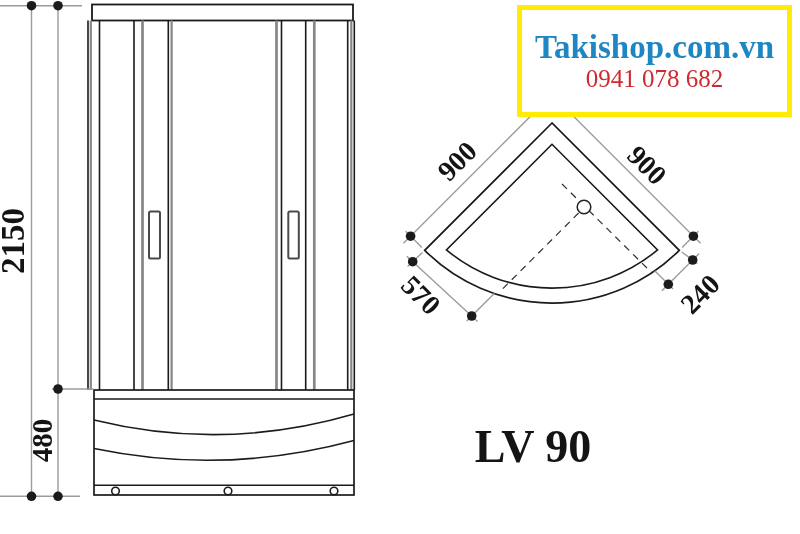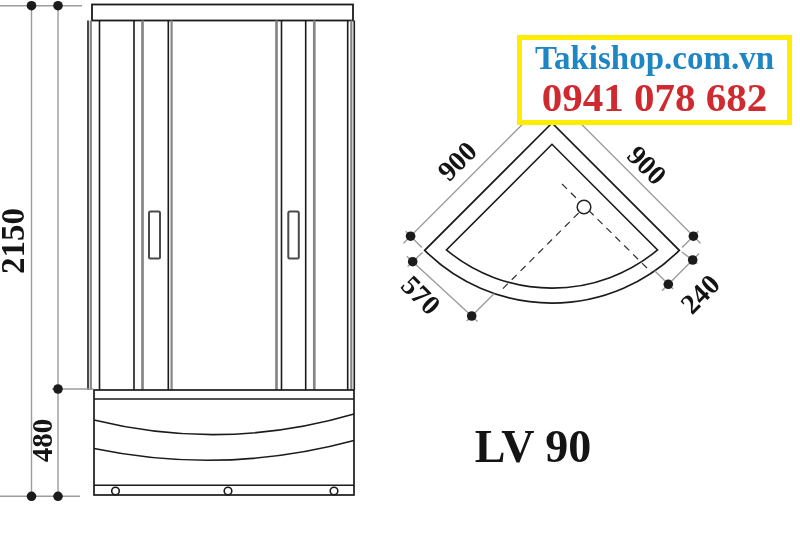--- a/index.html
+++ b/index.html
@@ -21,26 +21,26 @@
   .drain   { stroke: #222222; stroke-width: 1.5; fill: #ffffff; }
 
   
   text { fill: #141414; font-family: "Liberation Serif", "DejaVu Serif", serif; font-weight: bold; }
   .t-2150 { font-size: 33px; }
   .t-480  { font-size: 29px; }
   .t-plan { font-size: 28px; }
   .t-model{ font-size: 46px; }
 
   
-  .banner { position: absolute; left: 517px; top: 5px; width: 275px; height: 90px;
+  .banner { position: absolute; left: 517px; top: 5px; width: 275px; height: 112px;
             box-sizing: border-box; border: 5px solid var(--box-yellow);
             background: #ffffff; display: flex; flex-direction: column;
-            align-items: center; justify-content: center; margin-top: 30px; }
+            align-items: center; justify-content: center; }
   .banner .site  { color: var(--site-blue);  font-weight: bold; font-size: 33px; line-height: 1.08; white-space: nowrap; }
-  .banner .phone { color: var(--phone-red); font-weight: bold; font-size: 41px; line-height: 1.05; white-space: nowrap; }
+  .banner .phone { color: var(--phone-red); font-weight: normal; font-size: 25px; line-height: 1.05; white-space: nowrap; }
 </style>
 </head>
 <body>
 
 <svg class="stage" viewBox="0 0 800 534">
 
   <g>
 
     <rect class="bar" x="92" y="4.5" width="261" height="16"></rect>
 

